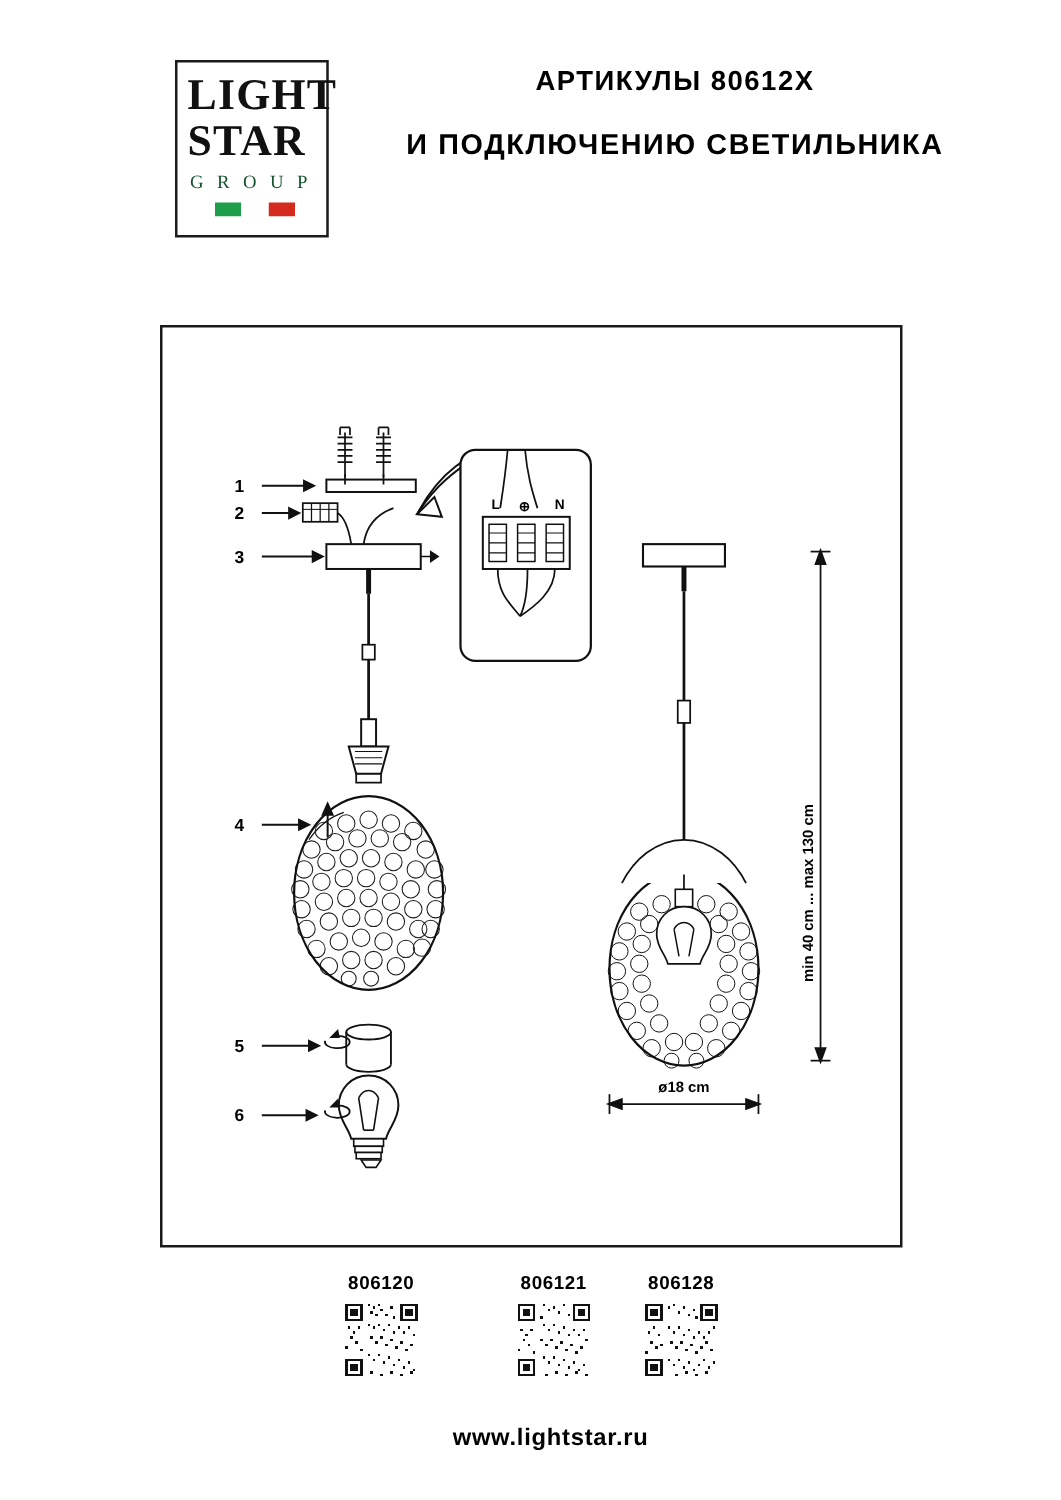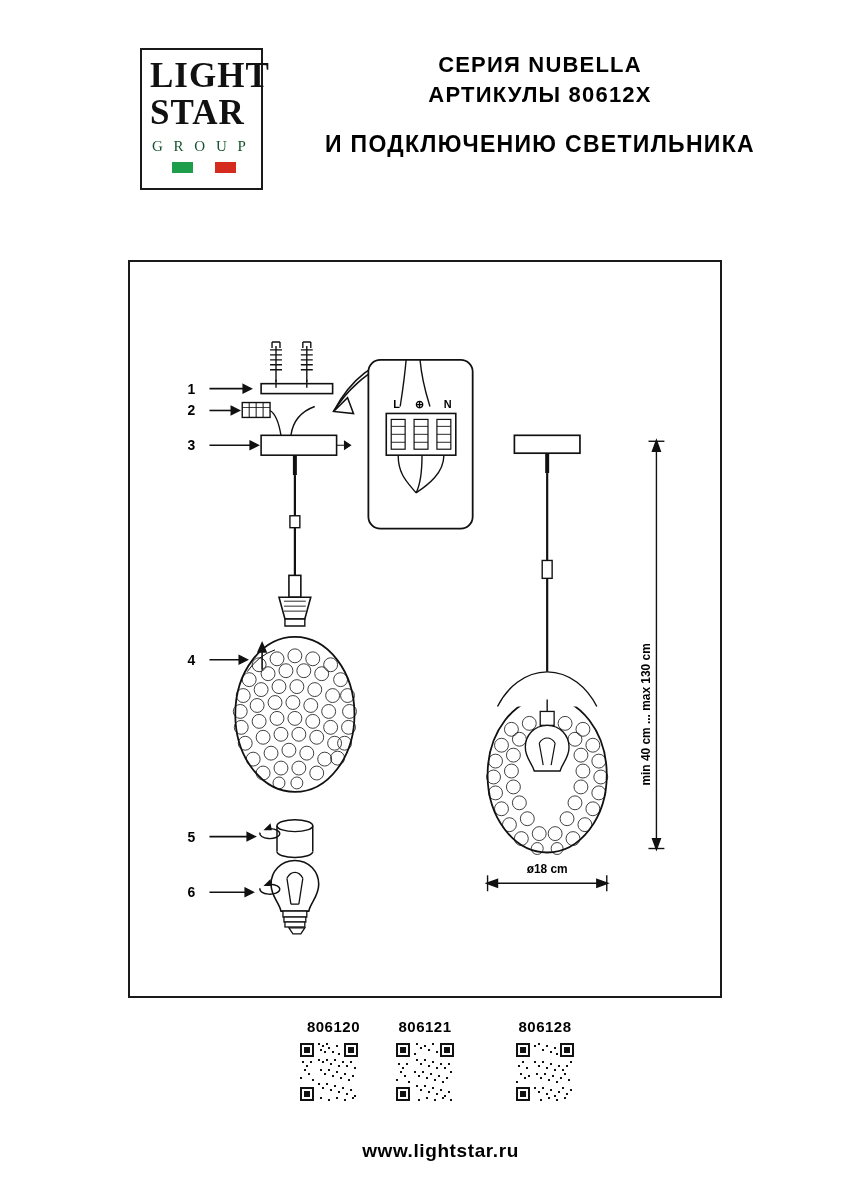--- a/index.html
+++ b/index.html
@@ -161,21 +161,20 @@
     <div class="logo-word logo-star">STAR</div>
     <div class="logo-group">G R O U P</div>
     <div class="logo-flag">
       <span style="background:#1e9e4a"></span>
       <span style="background:#ffffff"></span>
       <span style="background:#d52b1e"></span>
     </div>
   </div>
 
   <div class="title-block">
-    <div class="t-series">СЕРИЯ NUBELLA</div>
     <div class="t-article">АРТИКУЛЫ 80612X</div>
     <div class="t-instr">
       <div>И ПОДКЛЮЧЕНИЮ СВЕТИЛЬНИКА</div>
     </div>
   </div>
 </div>
 
 <div class="frame">
   <svg class="diagram" viewBox="0 0 594 738">
 
@@ -419,21 +418,21 @@
       <path d="M370 621 l-11 4 11 4 z"></path>
       <path d="M470 621 l11 4 -11 4 z"></path>
     </g>
     <text class="dim-label" x="420" y="615" text-anchor="middle">ø18 cm</text>
 
   </svg>
 </div>
 
 <div class="footer-codes">
 
-  <div class="code-col" style="left:122px; top:6px;text-align:right;">
+  <div class="code-col" style="left:122px; top:6px;">
     <div class="code-label">806120</div>
     <svg class="qr" viewBox="0 0 31 31" shape-rendering="crispEdges">
       <rect width="31" height="31" fill="#fff"></rect>
       <g fill="#111">
         <rect x="1" y="1" width="7" height="7"></rect>
           <rect x="2" y="2" width="5" height="5" fill="#fff"></rect>
           <rect x="3" y="3" width="3" height="3"></rect>
         <rect x="23" y="1" width="7" height="7"></rect>
           <rect x="24" y="2" width="5" height="5" fill="#fff"></rect>
           <rect x="25" y="3" width="3" height="3"></rect>
@@ -487,21 +486,21 @@
           <rect x="28" y="27" width="1" height="1"></rect>
         <rect x="11" y="28" width="1" height="1"></rect>
           <rect x="15" y="29" width="1" height="1"></rect>
           <rect x="19" y="28" width="1" height="1"></rect>
           <rect x="23" y="29" width="1" height="1"></rect>
           <rect x="27" y="28" width="1" height="1"></rect>
       </g>
     </svg>
   </div>
 
-  <div class="code-col" style="left:242px; top:6px;">
+  <div class="code-col" style="left:260px; top:6px;">
     <div class="code-label">806121</div>
     <svg class="qr" viewBox="0 0 31 31" shape-rendering="crispEdges">
       <rect width="31" height="31" fill="#fff"></rect>
       <g fill="#111">
         <rect x="1" y="1" width="7" height="7"></rect>
           <rect x="2" y="2" width="5" height="5" fill="#fff"></rect>
           <rect x="3" y="3" width="3" height="3"></rect>
         <rect x="23" y="1" width="7" height="7"></rect>
           <rect x="24" y="2" width="5" height="5" fill="#fff"></rect>
           <rect x="25" y="3" width="3" height="3"></rect>

